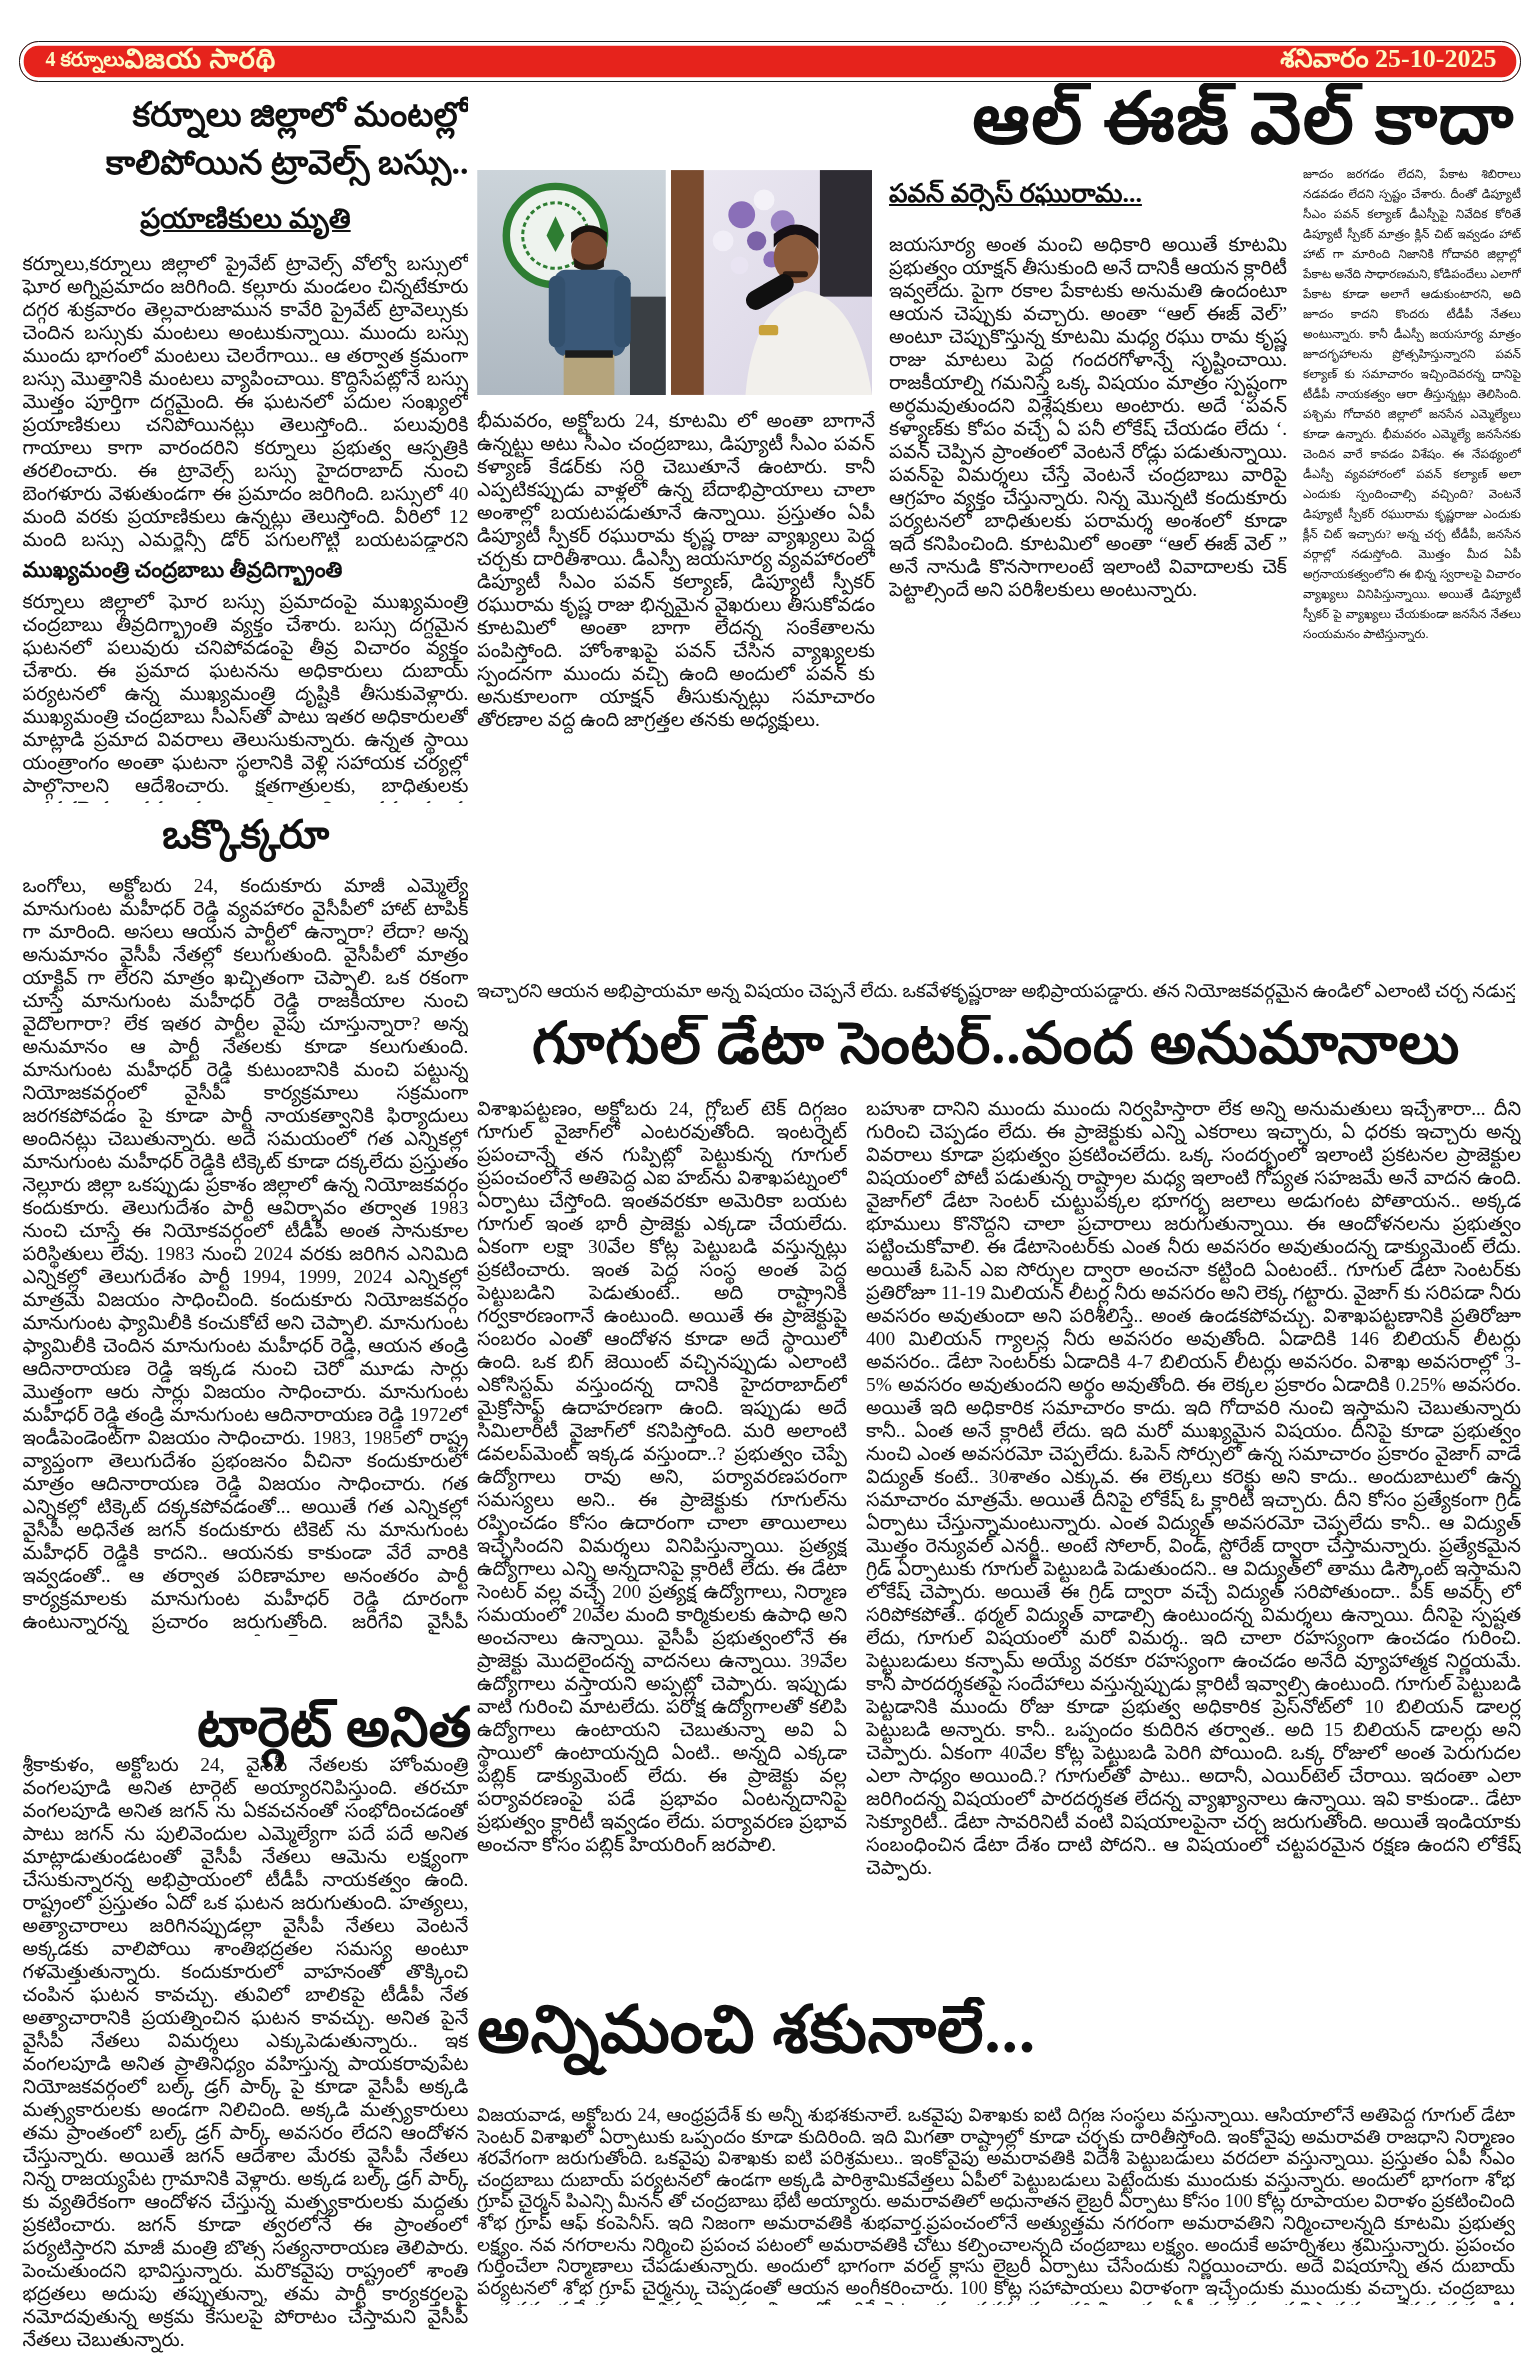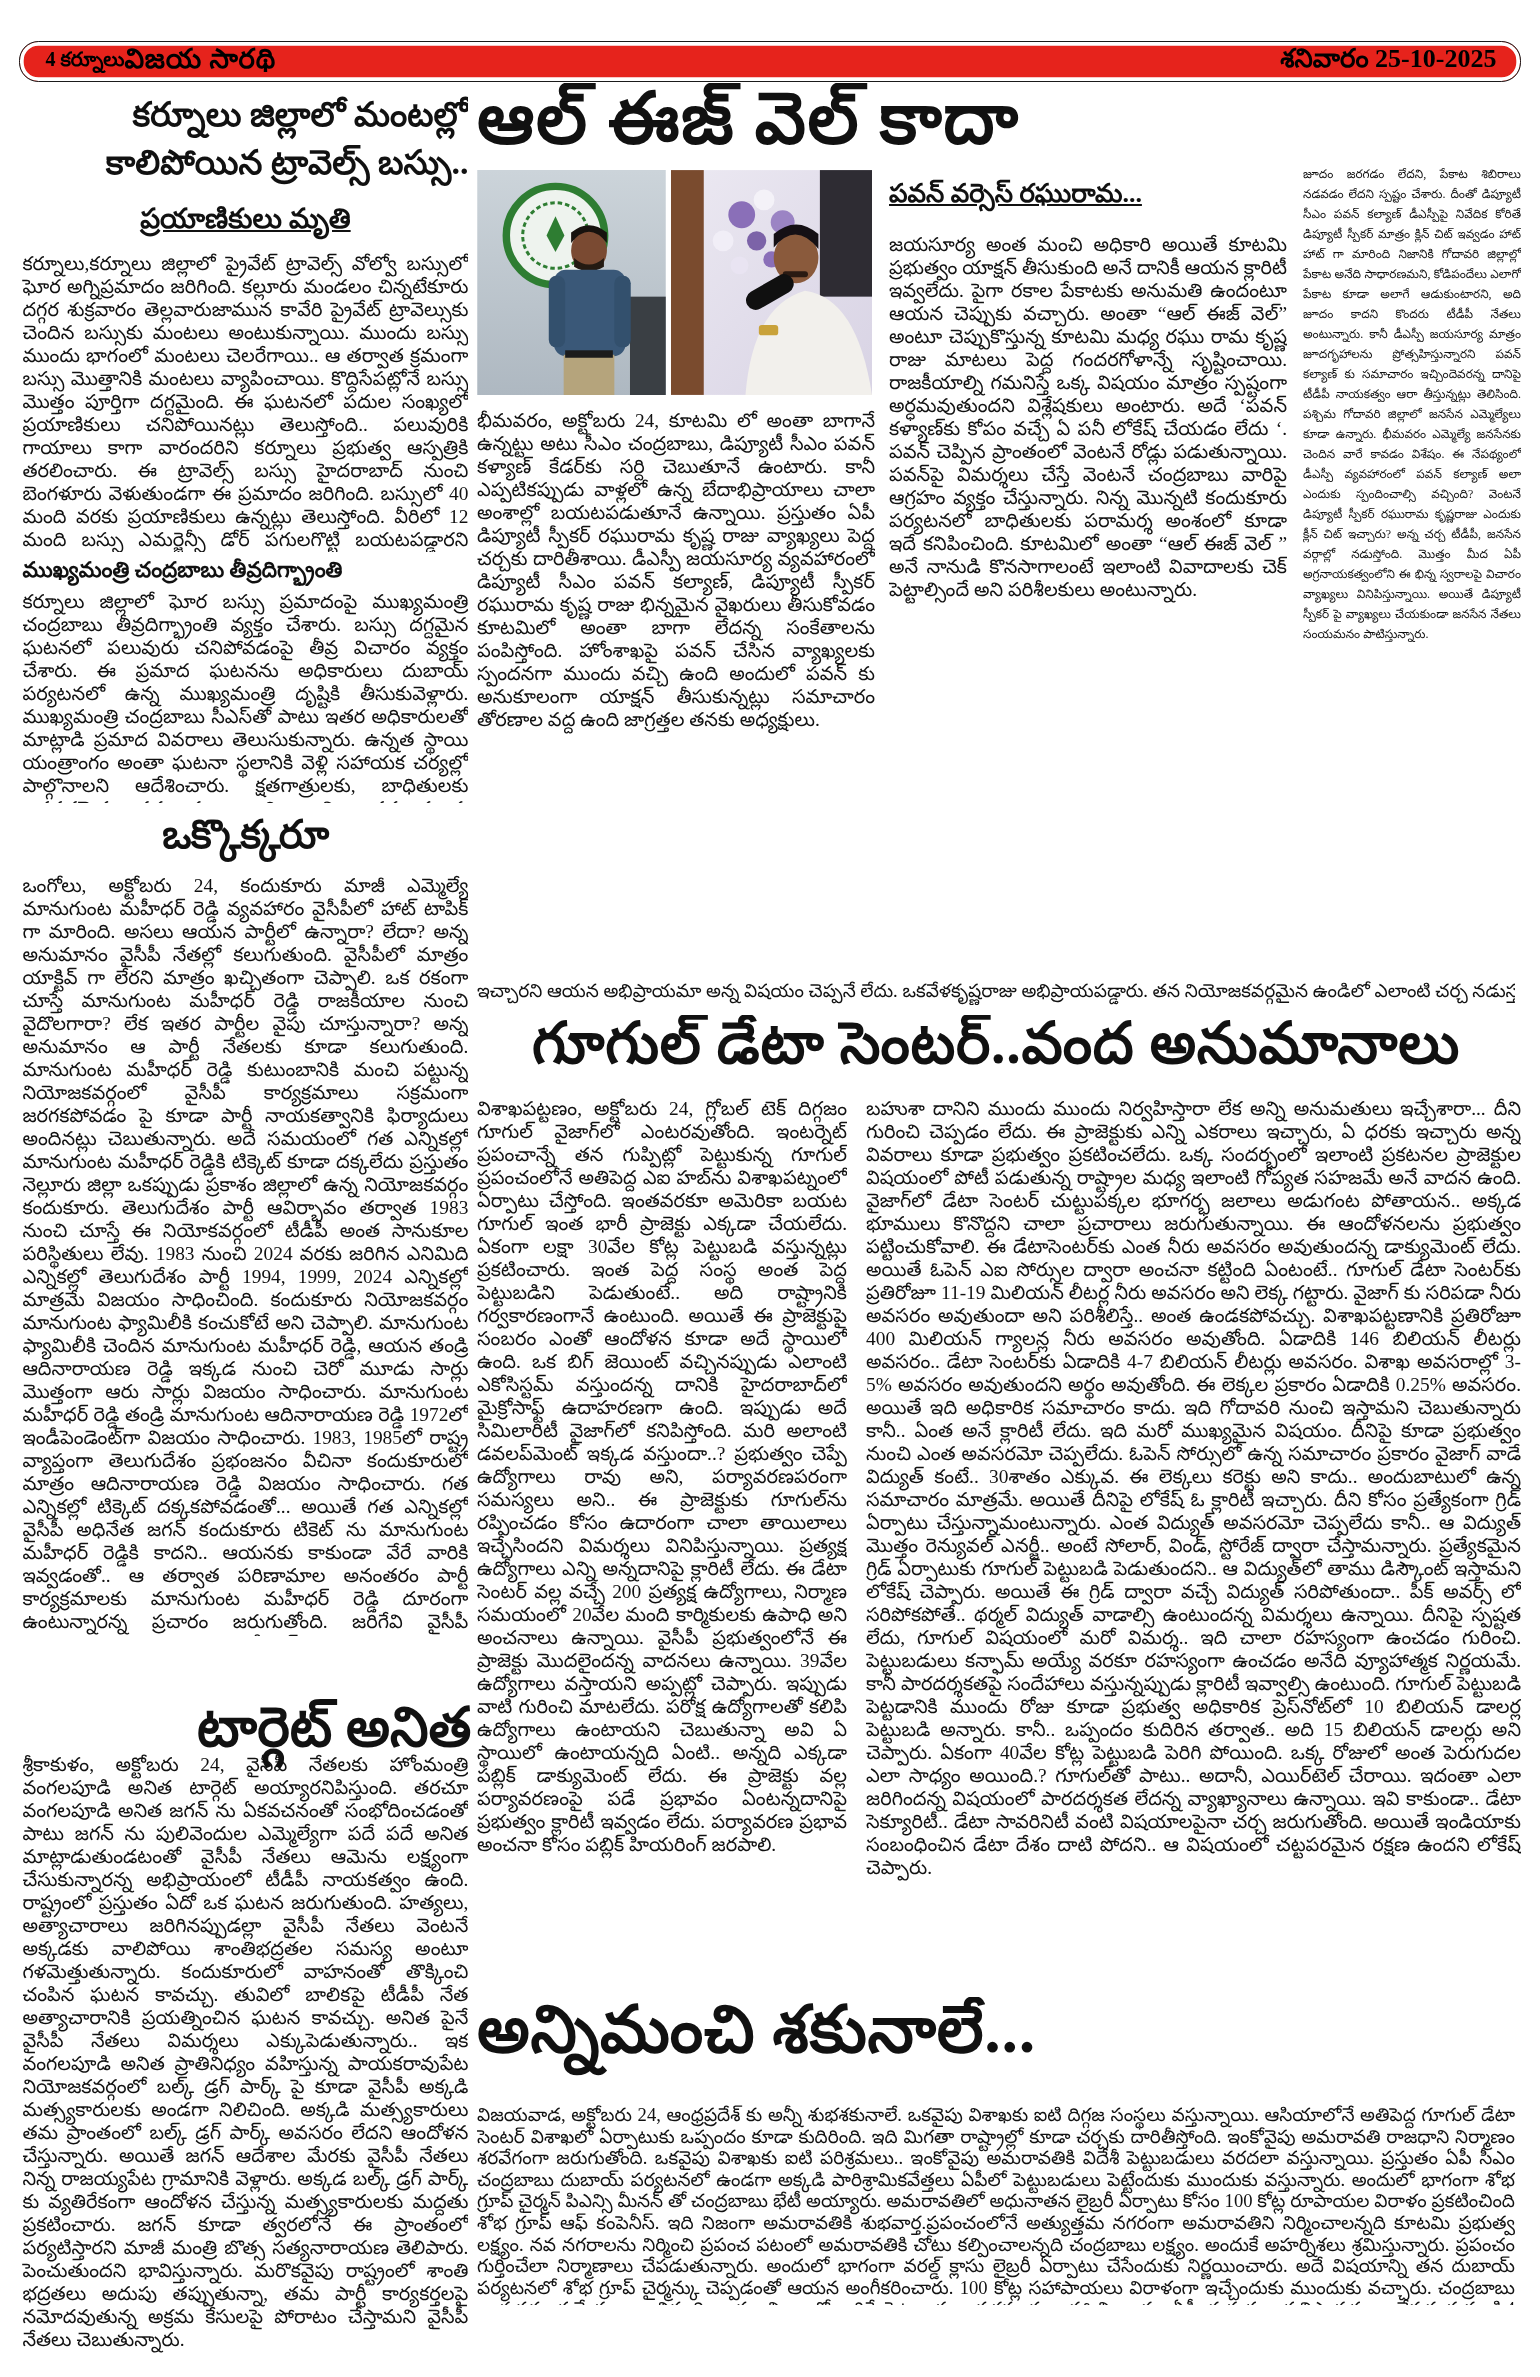--- a/index.html
+++ b/index.html
@@ -3,25 +3,25 @@
 <meta charset="utf-8">
 <style>
   html,body{margin:0;padding:0;background:#e8e8e8;}
   #page{position:relative;width:1541px;height:2377px;background:#ffffff;
         font-family:"Liberation Serif","DejaVu Serif",serif;color:#111;overflow:hidden;}
   .blk{position:absolute;overflow:hidden;}
   .jt{text-align:justify;text-justify:inter-word;}
   .masthead{position:absolute;left:19.4px;top:41px;width:1500px;height:39px;
             background:#e6231c;border:1.5px solid #1a1a1a;border-radius:19.4px;
             box-shadow:inset 0 0 0 3.7px #ffffff;display:flex;align-items:center;
-            color:#000000;}
+            color:#fef9c3;}
   .masthead .lft{flex:0 0 auto;margin-left:25px;font-size:20px;font-weight:bold;}
   .masthead .ttl{flex:1 1 auto;text-align:left;font-size:27.6px;font-weight:900;letter-spacing:0.7px;}
   .masthead .rgt{flex:0 0 auto;margin-right:24px;font-size:26px;font-weight:bold;}
-  .h-lead{font-size:72px;font-weight:900;line-height:1.0;text-align:left;letter-spacing:1.5px;}
+  .h-lead{font-size:72px;font-weight:900;line-height:1.0;text-align:right;letter-spacing:1.5px;}
   .h-google{font-size:58px;font-weight:900;line-height:1.0;text-align:center;letter-spacing:0.7px;}
   .h-bottom{font-size:66px;font-weight:900;line-height:1.0;text-align:left;letter-spacing:0.7px;}
   .h-left1{font-size:34px;font-weight:900;line-height:1.4;text-align:right;}
   .h-sub{font-size:28px;font-weight:900;text-align:center;text-decoration:underline;}
   .h-left2{font-size:40px;font-weight:900;text-align:center;letter-spacing:-0.7px;}
   .h-left3{font-size:55px;font-weight:900;text-align:right;margin-top:32px;}
   .crosshead{font-size:21.6px;font-weight:900;}
   .byline{font-size:26px;font-weight:900;text-decoration:underline;}
   .body-txt{font-size:19.4px;line-height:23px;}
   .body-txt-sm{font-size:12px;line-height:20px;}

